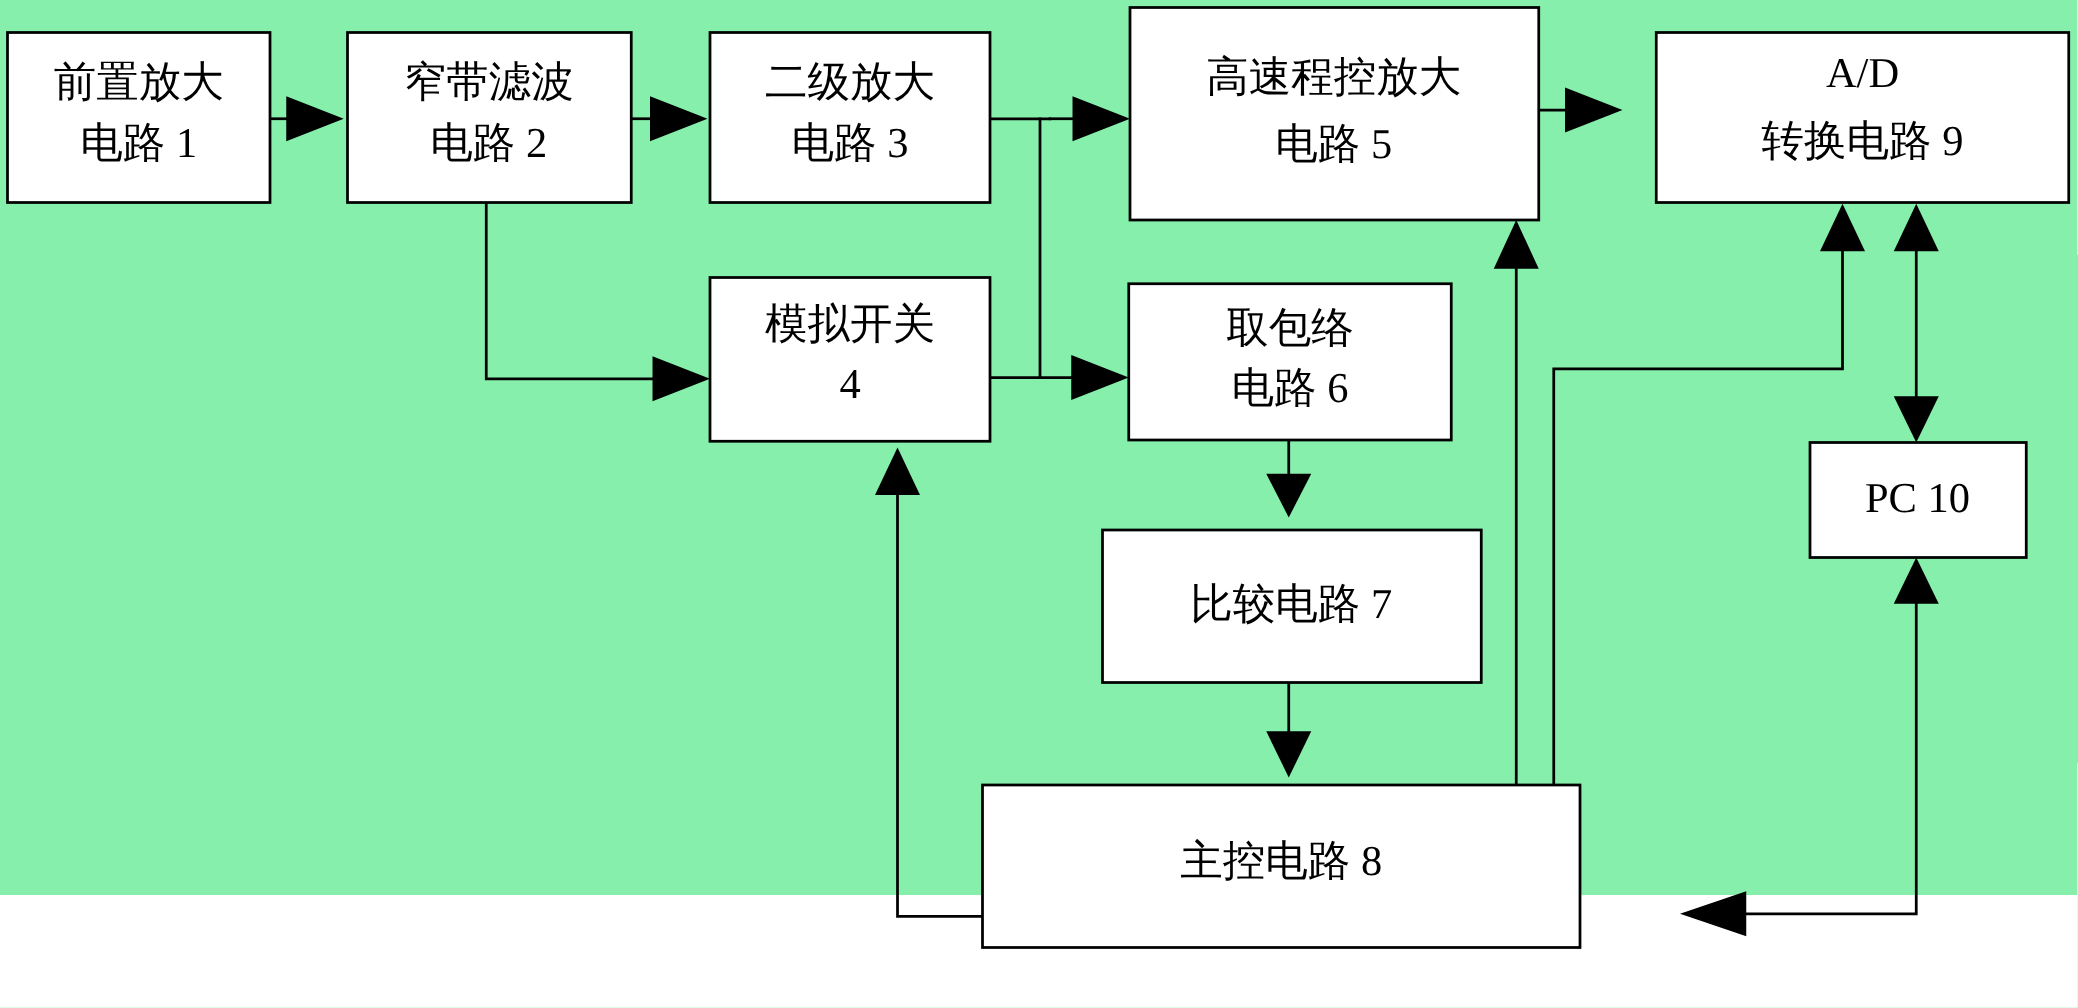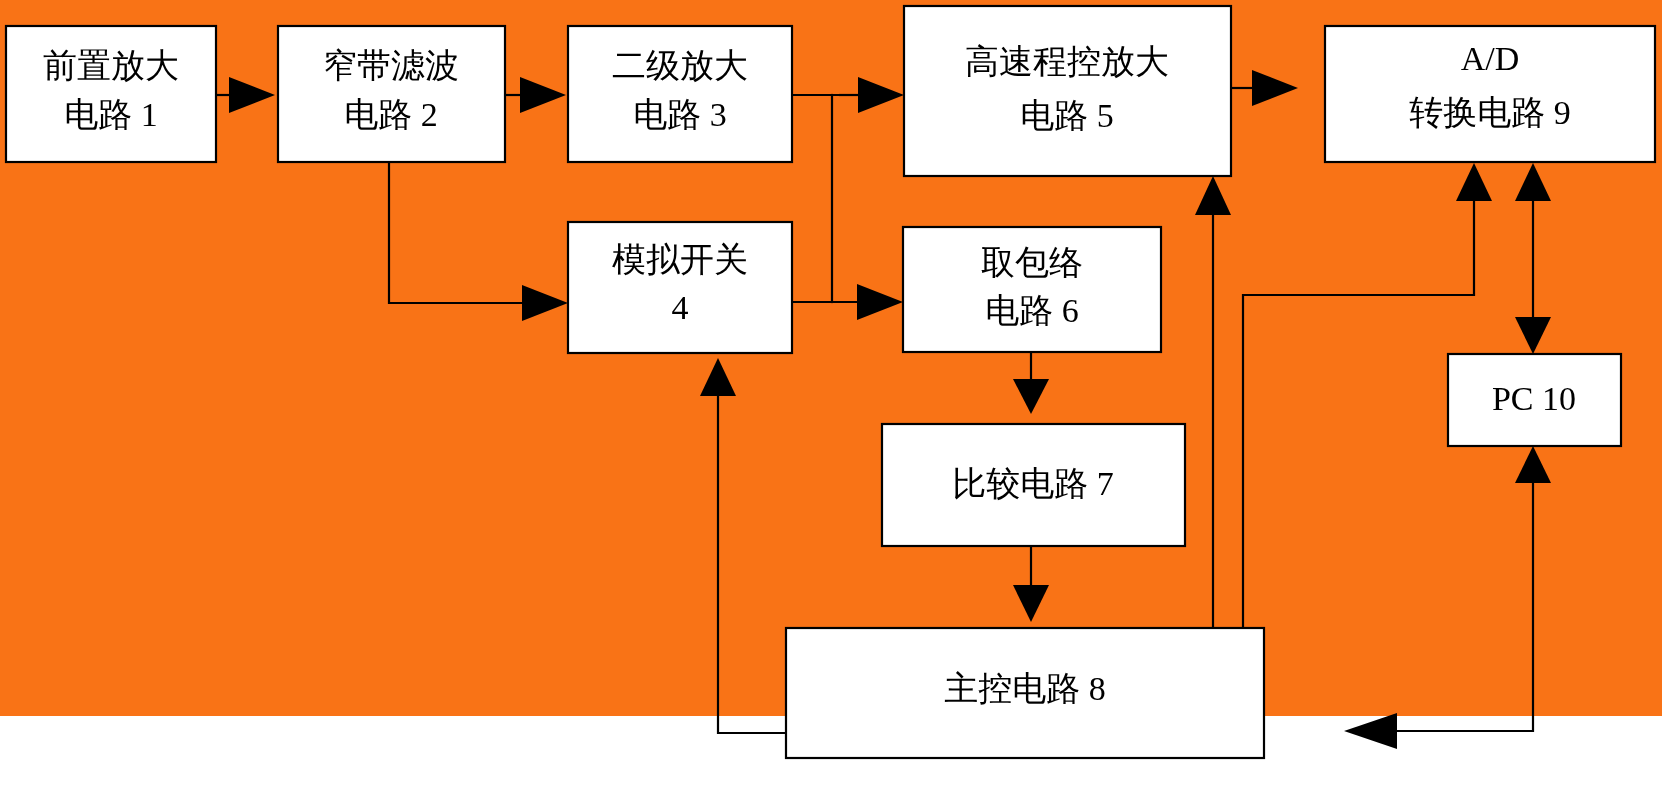--- a/index.html
+++ b/index.html
@@ -10,21 +10,21 @@
   body {
     width: 1662px;
     height: 806px;
     font-family: "Liberation Serif", "DejaVu Serif", serif;
     overflow: hidden;
   }
   #diagram-root {
     position: relative;
     width: 1662px;
     height: 716px;
-    background: #f97316;
+    background: #86efac;
   }
   svg#diagram-svg {
     position: absolute;
     top: 0;
     left: 0;
     width: 1662px;
     height: 806px;
     display: block;
   }
   .blk-rect {

